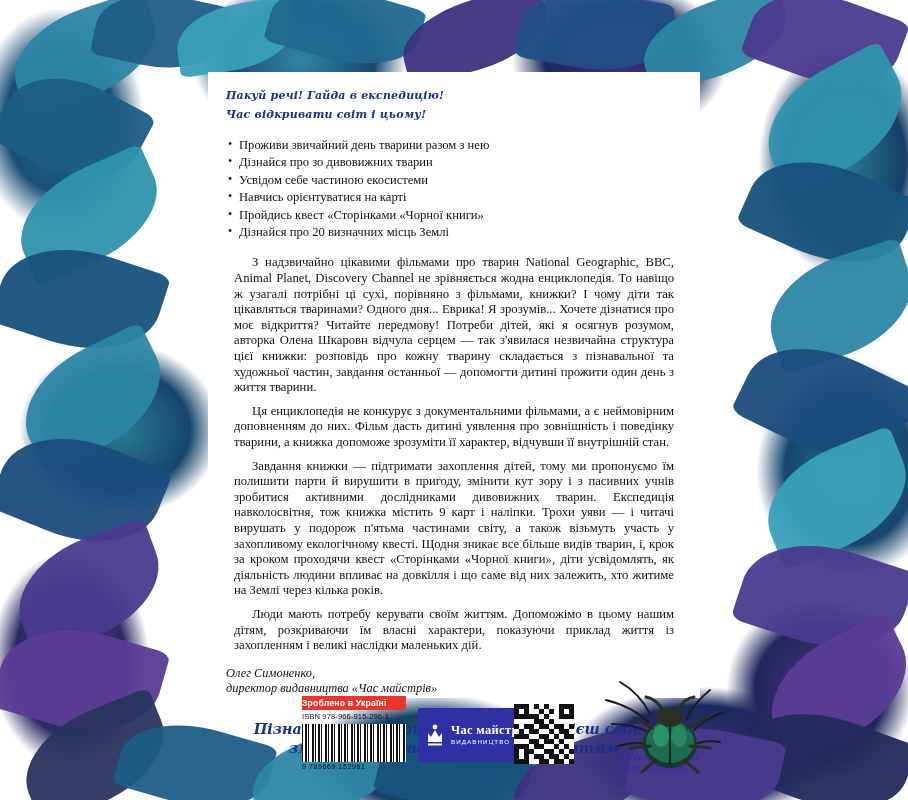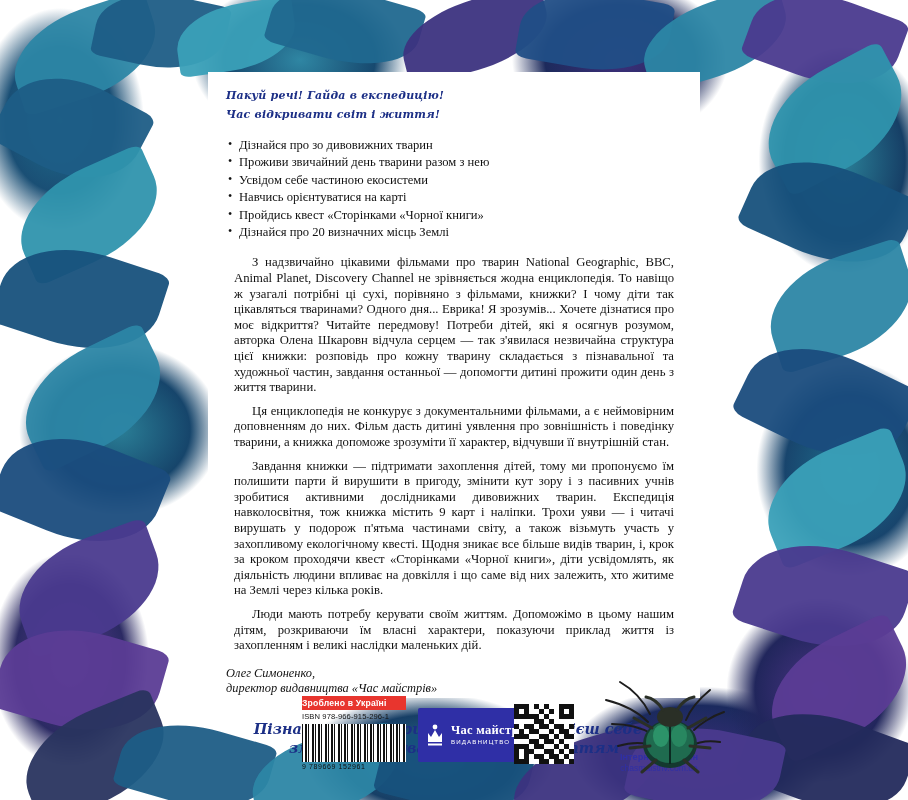--- a/index.html
+++ b/index.html
@@ -302,26 +302,26 @@
     <div class="leaf" style="left:250px; top:736px; width:150px; height:76px;  background:#2c86a5; transform:rotate(-12deg);"></div>
     <div class="leaf" style="left:380px; top:730px; width:150px; height:80px;  background:#17517c; transform:rotate(14deg);"></div>
     <div class="leaf" style="left:510px; top:740px; width:150px; height:76px;  background:#3c3380; transform:rotate(-16deg);"></div>
     <div class="leaf" style="left:630px; top:728px; width:150px; height:82px;  background:#4a3a8e; transform:rotate(12deg);"></div>
   </div>
 
   <div class="content">
 
     <div class="headline">
       <div>Пакуй речі! Гайда в експедицію!</div>
-      <div>Час відкривати світ і життя!</div>
+      <div>Час відкривати світ і цьому!</div>
     </div>
 
     <ul class="bullets">
+      <li>Проживи звичайний день тварини разом з нею</li>
       <li>Дізнайся про зо дивовижних тварин</li>
-      <li>Проживи звичайний день тварини разом з нею</li>
       <li>Усвідом себе частиною екосистеми</li>
       <li>Навчись орієнтуватися на карті</li>
       <li>Пройдись квест «Сторінками «Чорної книги»</li>
       <li>Дізнайся про 20 визначних місць Землі</li>
     </ul>
 
     <div class="body-copy">
       <p>З надзвичайно цікавими фільмами про тварин National Geographic, BBC, Animal Planet, Discovery Channel не зрівняється жодна енциклопедія. То навіщо ж узагалі потрібні ці сухі, порівняно з фільмами, книжки? І чому діти так цікавляться тваринами? Одного дня... Еврика! Я зрозумів... Хочете дізнатися про моє відкриття? Читайте передмову! Потреби дітей, які я осягнув розумом, авторка Олена Шкаровн відчула серцем — так з'явилася незвичайна структура цієї книжки: розповідь про кожну тварину складається з пізнавальної та художньої частин, завдання останньої — допомогти дитині прожити один день з життя тварини.</p>
       <p>Ця енциклопедія не конкурує з документальними фільмами, а є неймовірним доповненням до них. Фільм дасть дитині уявлення про зовнішність і поведінку тварини, а книжка допоможе зрозуміти її характер, відчувши її внутрішній стан.</p>
       <p>Завдання книжки — підтримати захоплення дітей, тому ми пропонуємо їм полишити парти й вирушити в пригоду, змінити кут зору і з пасивних учнів зробитися активними дослідниками дивовижних тварин. Експедиція навколосвітня, тож книжка містить 9 карт і наліпки. Трохи уяви — і читачі вирушать у подорож п'ятьма частинами світу, а також візьмуть участь у захопливому екологічному квесті. Щодня зникає все більше видів тварин, і, крок за кроком проходячи квест «Сторінками «Чорної книги», діти усвідомлять, як діяльність людини впливає на довкілля і що саме від них залежить, хто житиме на Землі через кілька років.</p>

